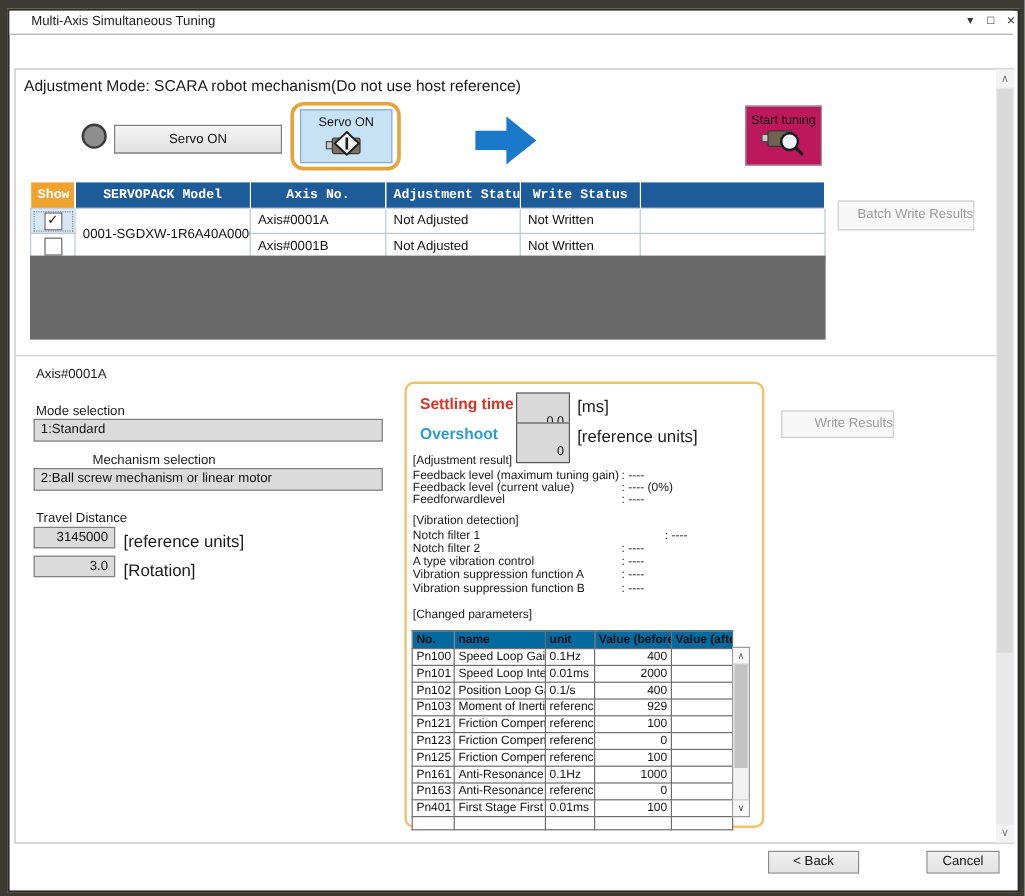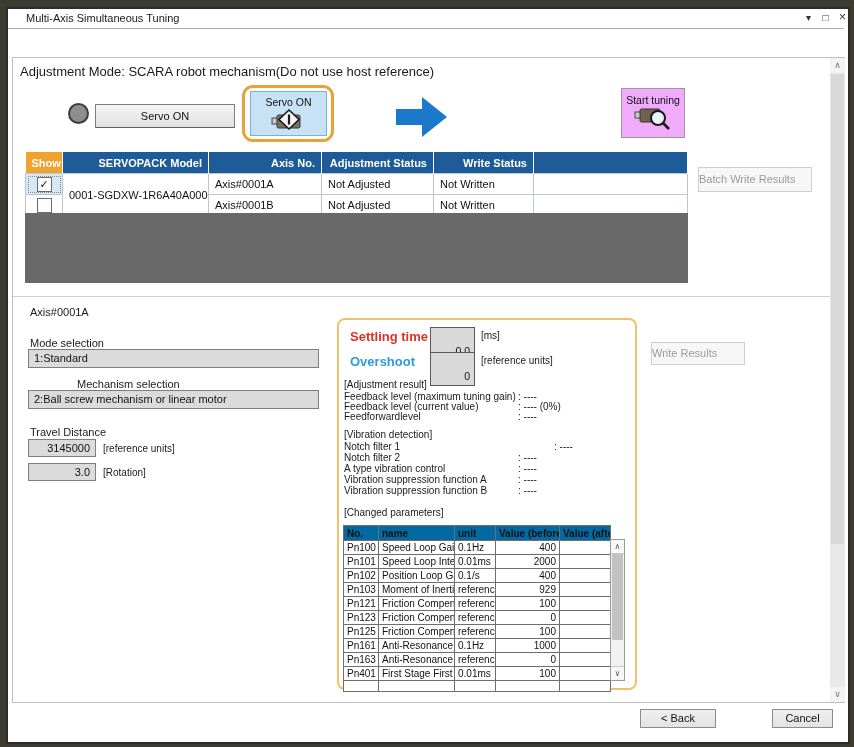--- a/index.html
+++ b/index.html
@@ -28,45 +28,45 @@
   .adjmode{position:absolute;left:20px;top:64px;font-size:13px;color:#1a1a1a;}
 
   
   .indicator{position:absolute;left:68px;top:103px;width:21px;height:21px;border-radius:50%;background:#8E8E8E;border:2px solid #3C3C3C;box-sizing:border-box;}
   .btn-servo-wide{position:absolute;left:95px;top:104px;width:140px;height:24px;background:linear-gradient(#F5F5F5,#E1E1E1);border:1px solid #7E7E7E;border-bottom-color:#5F5F5F;box-sizing:border-box;font-size:11px;color:#111;text-align:center;line-height:22px;cursor:default;}
   .hl-ring{position:absolute;left:242px;top:85px;width:92px;height:57px;border:3px solid #E8A23A;border-radius:11px;box-sizing:border-box;}
   .btn-servo-icon{position:absolute;left:250px;top:91px;width:77px;height:45px;background:#C7E2F5;border:1px solid #7FAFD6;box-sizing:border-box;text-align:center;cursor:default;}
   .btn-servo-icon .lbl{display:block;font-size:10.5px;color:#111;margin-top:4px;}
   .btn-servo-icon svg{margin-top:1px;}
   .arrow-icon{position:absolute;left:396px;top:96px;}
-  .btn-start-tuning{position:absolute;left:621px;top:88px;width:64px;height:50px;background:#f0abfc;border:1px solid #9A9A9A;box-sizing:border-box;text-align:center;cursor:default;}
+  .btn-start-tuning{position:absolute;left:621px;top:88px;width:64px;height:50px;background:#be185d;border:1px solid #9A9A9A;box-sizing:border-box;text-align:center;cursor:default;}
   .btn-start-tuning .lbl{display:block;font-size:10.5px;color:#111;margin-top:5px;}
 
   
   .axes-table{position:absolute;left:25px;top:152px;width:663px;border-collapse:collapse;table-layout:fixed;font-size:11px;}
-  .axes-table th{height:21px;background:#1E5B99;color:#fff;font-weight:600;text-align:right;padding:0 6px;border-right:1px solid rgba(255,255,255,.4);overflow:hidden;white-space:nowrap;}
+  .axes-table th{height:21px;background:#1E5B99;color:#fff;font-weight:600;text-align:center;padding:0 6px;border-right:1px solid rgba(255,255,255,.4);overflow:hidden;white-space:nowrap;font-family:Liberation Mono, monospace;}
   .axes-table th.show{background:#EFA22E;}
   .axes-table td{height:20px;background:#fff;color:#111;padding:0 6px;border:1px solid #B9C8D8;overflow:hidden;white-space:nowrap;}
   .axes-table td.ck{text-align:center;padding:0;}
   .axes-table td.ck.on{background:#D7E7F6;outline:1px dotted #8a8a8a;outline-offset:-3px;}
   .cbx{display:inline-block;width:13px;height:13px;background:#FDFDFD;border:1px solid #6B6B6B;font-size:11px;line-height:12px;color:#111;vertical-align:middle;cursor:default;}
   .grid-filler{position:absolute;left:25px;top:213px;width:663px;height:70px;background:#696969;}
 
-  .btn-light{position:absolute;background:#F7F7F7;border:1px solid #CDCDCD;color:#9B9B9B;font-size:11px;text-align:left;box-sizing:border-box;cursor:default;font-family:"Liberation Sans",sans-serif;}
+  .btn-light{position:absolute;background:#F7F7F7;border:1px solid #CDCDCD;color:#9B9B9B;font-size:11px;text-align:right;box-sizing:border-box;cursor:default;font-family:"Liberation Sans",sans-serif;}
   .btn-batch{left:698px;top:167px;width:114px;height:25px;line-height:23px;}
   .btn-write{left:651px;top:342px;width:94px;height:23px;line-height:21px;}
 
   
   .slabel{position:absolute;font-size:11px;color:#1a1a1a;white-space:nowrap;}
   .field{position:absolute;background:#DBDBDB;border:1px solid #7E7E7E;box-sizing:border-box;font-size:11px;color:#111;padding:0 5px;white-space:nowrap;overflow:hidden;}
   .f-mode{left:28px;top:349px;width:291px;height:19px;line-height:17px;}
   .f-mech{left:28px;top:390px;width:291px;height:19px;line-height:17px;}
   .f-travel{left:28px;top:439px;width:68px;height:18px;line-height:16px;text-align:right;}
   .f-rot{left:28px;top:463px;width:68px;height:18px;line-height:16px;text-align:right;}
-  .unit{position:absolute;font-size:10px;color:#1a1a1a;}
+  .unit{position:absolute;font-size:14px;color:#1a1a1a;}
 
   
   .rpanel{position:absolute;left:337px;top:318px;width:300px;height:372px;border:2px solid #F0C269;border-radius:8px;box-sizing:border-box;background:#fff;}
   .st-label{position:absolute;left:350px;top:329px;font-size:13px;font-weight:bold;color:#D93327;}
   .ov-label{position:absolute;left:350px;top:354px;font-size:13px;font-weight:bold;color:#2E9BD5;}
   .rbox{position:absolute;background:#D9D9D9;border:1px solid #5A5A5A;box-sizing:border-box;font-size:10.5px;color:#111;text-align:right;padding:16px 4px;}
   .rbox.st{left:430px;top:327px;width:45px;height:17px;line-height:15px;}
   .rbox.ov{left:430px;top:352px;width:45px;height:17px;line-height:15px;}
   .u-ms{left:481px;top:330px;}
   .u-ref{left:481px;top:355px;}

